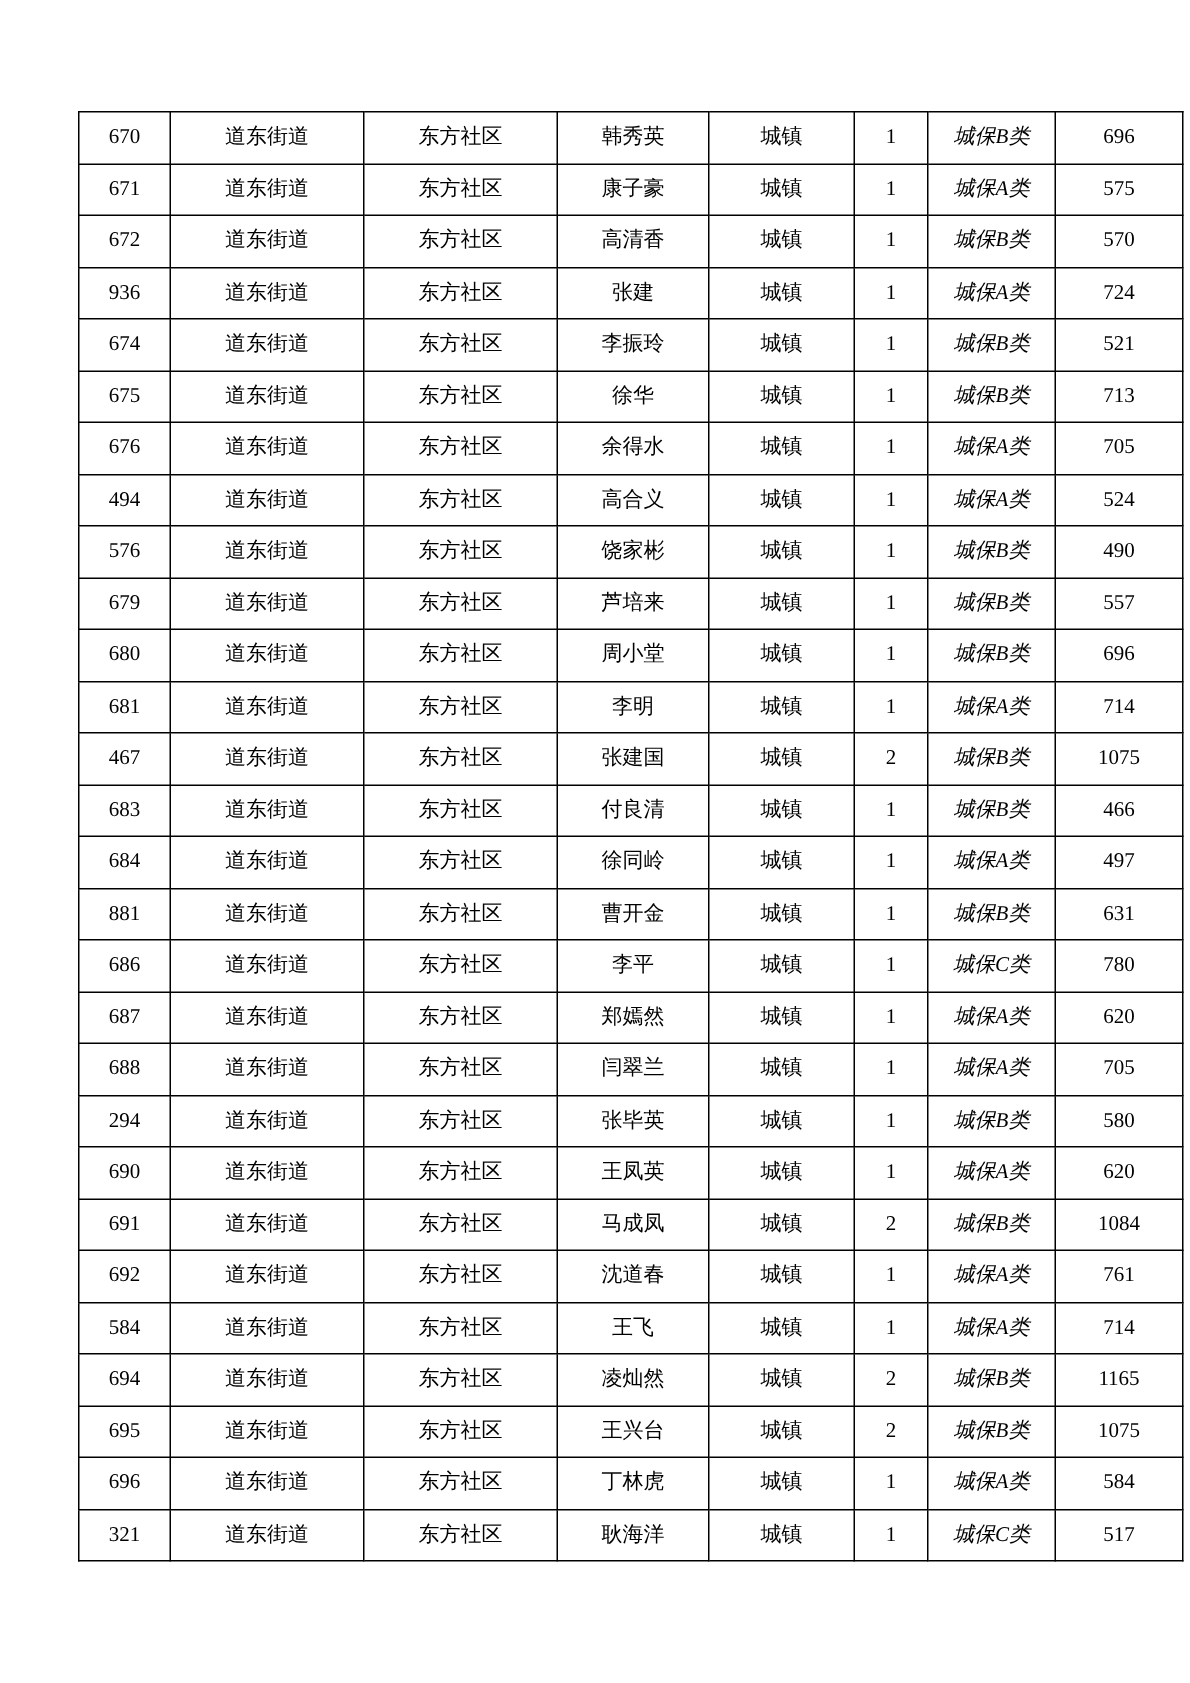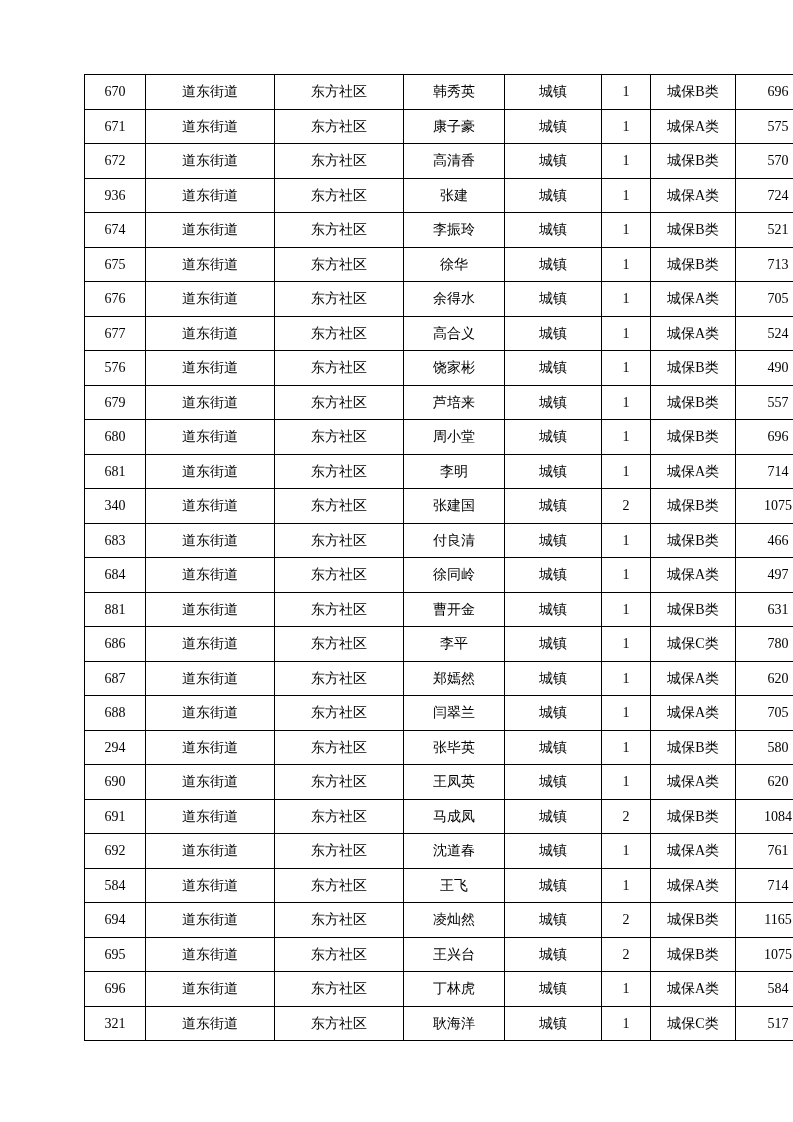--- a/index.html
+++ b/index.html
@@ -17,21 +17,21 @@
   .page {
     position: absolute;
     left: 0;
     top: 0;
     width: 793px;
     height: 1122px;
     box-sizing: border-box;
   }
   .table-wrap {
     position: absolute;
-    left: 84px;
+    left: 52px;
     top: 74px;
     width: 656px;
   }
   table.data-table {
     border-collapse: collapse;
     width: 656px;
     table-layout: fixed;
   }
   table.data-table td {
     border: 1px solid #000000;
@@ -42,21 +42,21 @@
     line-height: 1.1;
     padding: 0 2px;
     font-family: "Liberation Serif", "DejaVu Serif", serif;
   }
   td.c-seq    { width: 56px; }
   td.c-street { width: 124px; }
   td.c-comm   { width: 124px; }
   td.c-name   { width: 96px; }
   td.c-type   { width: 92px; margin-top: 15px; }
   td.c-count  { width: 44px; }
-  td.c-cat    { width: 80px; }
+  td.c-cat    { width: 80px; font-style: italic; }
   td.c-amount { width: 80px; }
 
   td.c-seq, td.c-count, td.c-amount {
     font-size: 14px;
   }
   td.c-cat {
     font-size: 13px;
   }
 </style>
 </head>
@@ -130,21 +130,21 @@
             <td class="c-seq">676</td>
             <td class="c-street">道东街道</td>
             <td class="c-comm">东方社区</td>
             <td class="c-name">余得水</td>
             <td class="c-type">城镇</td>
             <td class="c-count">1</td>
             <td class="c-cat">城保A类</td>
             <td class="c-amount">705</td>
           </tr>
           <tr>
-            <td class="c-seq">677</td>
+            <td class="c-seq">494</td>
             <td class="c-street">道东街道</td>
             <td class="c-comm">东方社区</td>
             <td class="c-name">高合义</td>
             <td class="c-type">城镇</td>
             <td class="c-count">1</td>
             <td class="c-cat">城保A类</td>
             <td class="c-amount">524</td>
           </tr>
           <tr>
             <td class="c-seq">576</td>
@@ -180,21 +180,21 @@
             <td class="c-seq">681</td>
             <td class="c-street">道东街道</td>
             <td class="c-comm">东方社区</td>
             <td class="c-name">李明</td>
             <td class="c-type">城镇</td>
             <td class="c-count">1</td>
             <td class="c-cat">城保A类</td>
             <td class="c-amount">714</td>
           </tr>
           <tr>
-            <td class="c-seq">340</td>
+            <td class="c-seq">467</td>
             <td class="c-street">道东街道</td>
             <td class="c-comm">东方社区</td>
             <td class="c-name">张建国</td>
             <td class="c-type">城镇</td>
             <td class="c-count">2</td>
             <td class="c-cat">城保B类</td>
             <td class="c-amount">1075</td>
           </tr>
           <tr>
             <td class="c-seq">683</td>

